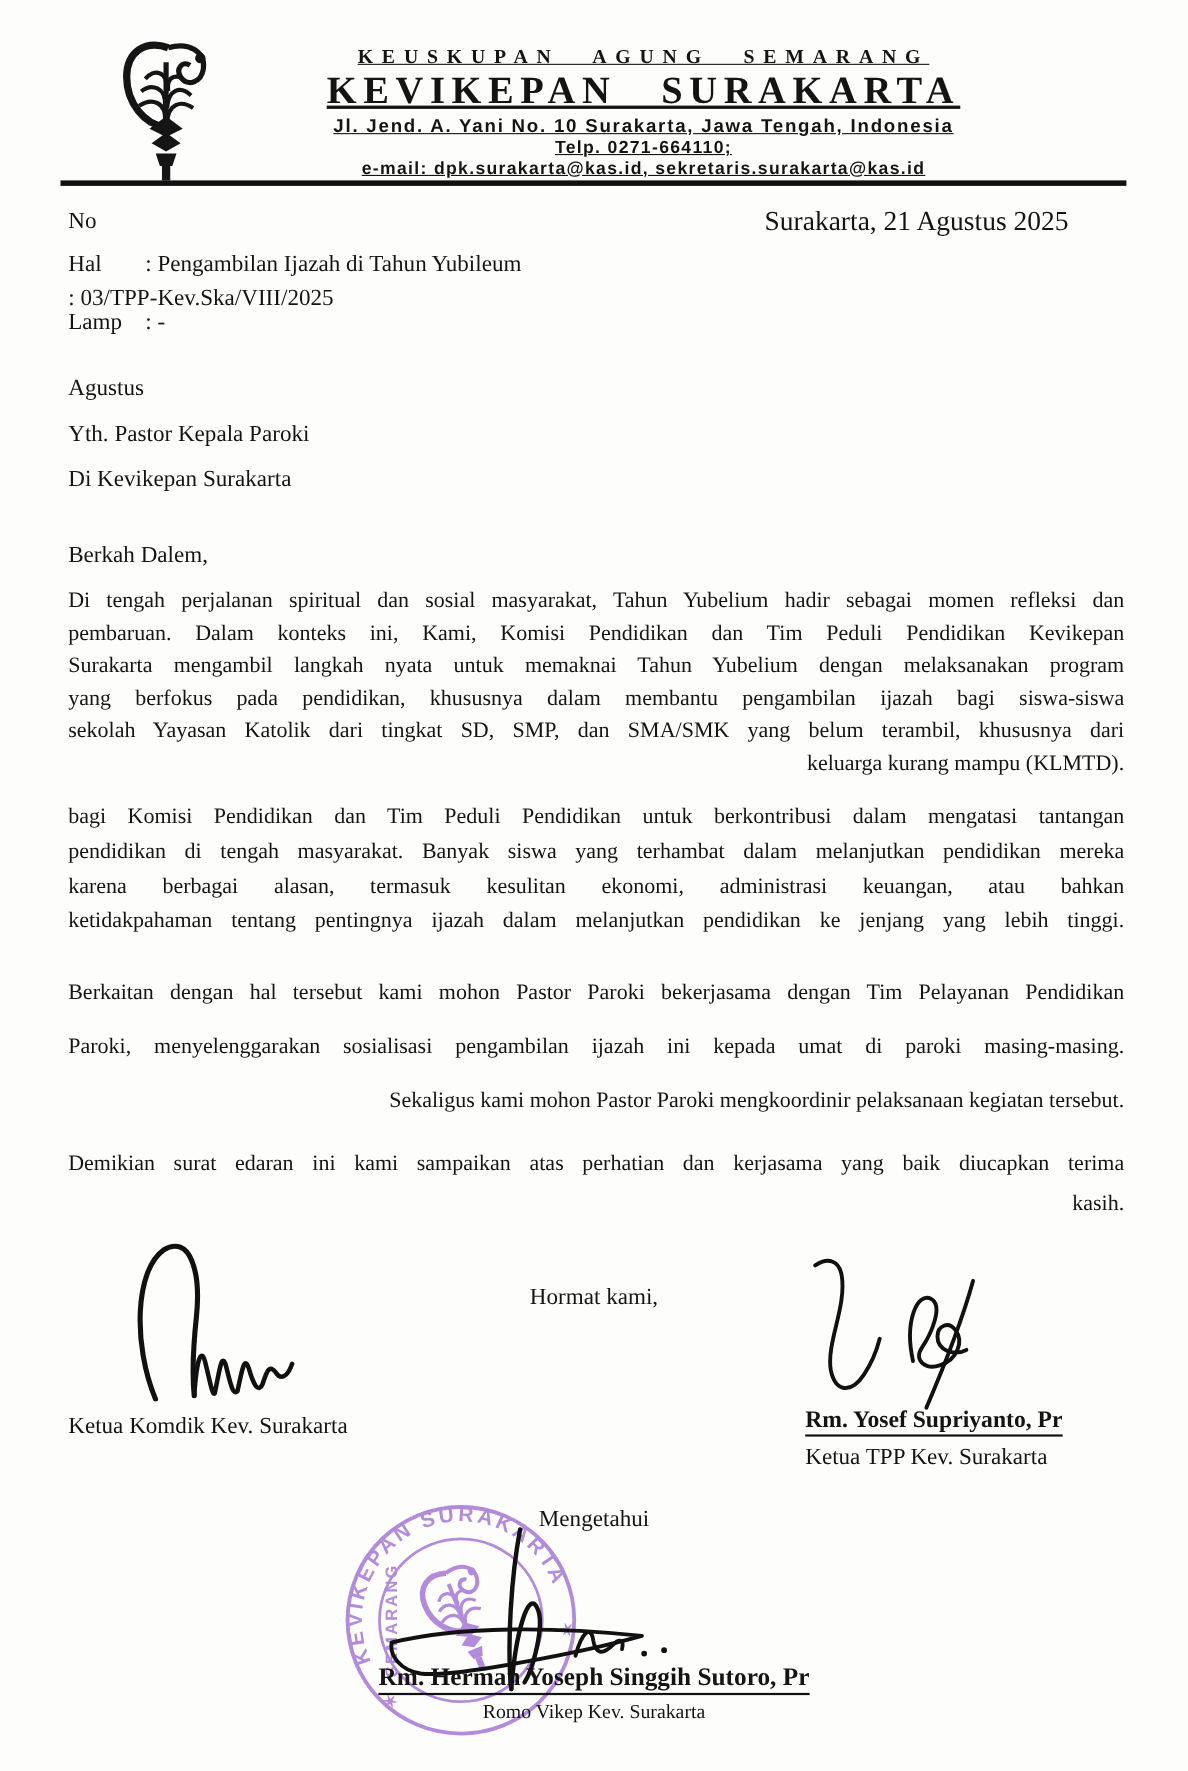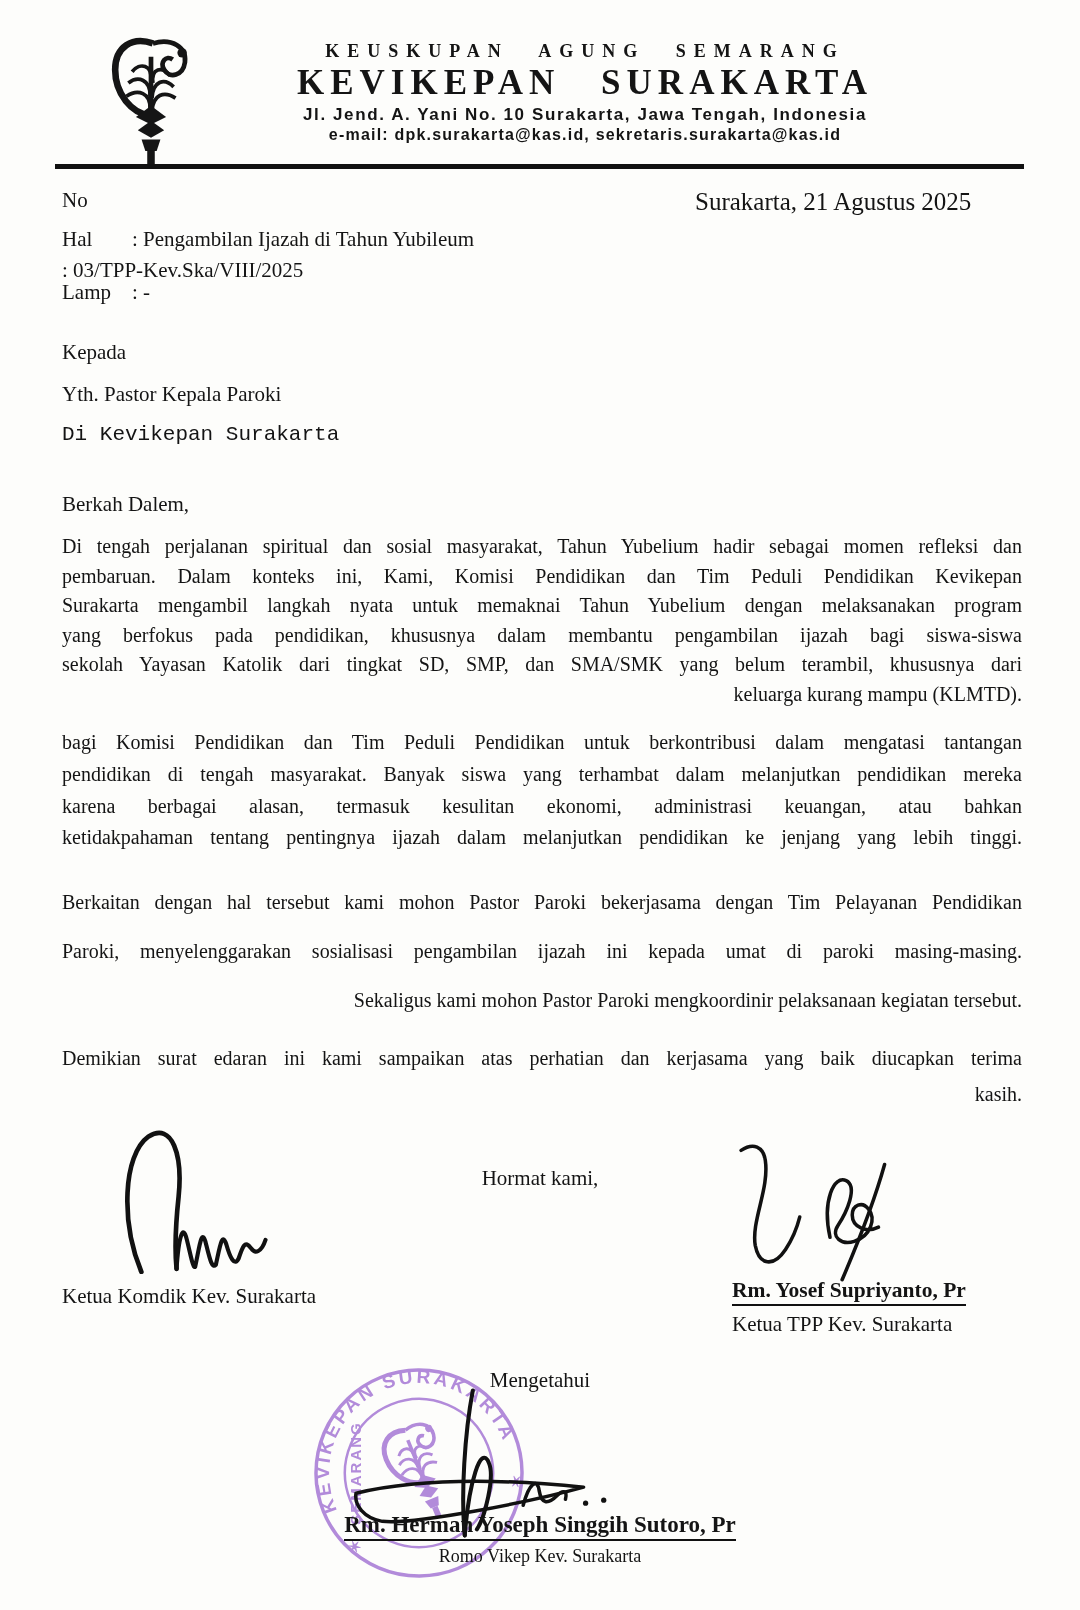--- a/index.html
+++ b/index.html
@@ -4,21 +4,21 @@
 <style>
   html,body{margin:0;padding:0;background:#e8e8e8;}
   .page{
     position:relative;width:1080px;height:1610px;margin:0 auto;
     background:#fdfdfb;color:#141414;overflow:hidden;
     font-family:"Liberation Serif", serif;
   }
   .abs{position:absolute;}
 
   
-  .lh-text{left:145px;top:42px;width:880px;text-align:center;line-height:1.1;}
+  .lh-text{left:145px;top:42px;width:880px;text-align:center;line-height:1.1;text-decoration:underline;}
   .lh-l1{font-family:"Liberation Serif",serif;font-weight:bold;font-size:18px;letter-spacing:8px;word-spacing:18px;}
   .lh-l2{font-family:"Liberation Serif",serif;font-weight:bold;font-size:35px;letter-spacing:6px;word-spacing:26px;margin-top:2px;}
   .lh-l3{font-family:"Liberation Sans",sans-serif;font-weight:bold;font-size:17px;letter-spacing:1.6px;margin-top:4px;}
   .lh-l4{font-family:"Liberation Sans",sans-serif;font-weight:bold;font-size:16px;letter-spacing:1.2px;margin-top:1px;}
   .lh-l5{font-family:"Liberation Sans",sans-serif;font-weight:bold;font-size:16px;letter-spacing:1.2px;margin-top:1px;}
   .rule{left:55px;top:164px;width:969px;height:5px;background:#111;}
   .logo{left:103px;top:34px;width:96px;height:132px;color:#151515;}
 
   
   .meta-row{left:62px;width:640px;font-size:21px;display:flex;}
@@ -72,41 +72,42 @@
 
 <div class="page">
 
   <svg class="abs logo" viewBox="0 0 100 140">
     <use href="#emblem"></use>
   </svg>
   <div class="abs lh-text">
     <div class="lh-l1">KEUSKUPAN AGUNG SEMARANG</div>
     <div class="lh-l2">KEVIKEPAN SURAKARTA</div>
     <div class="lh-l3">Jl. Jend. A. Yani No. 10 Surakarta, Jawa Tengah, Indonesia</div>
+    <div class="lh-l4">Telp. 0271-664110;</div>
     <div class="lh-l5">e-mail: dpk.surakarta@kas.id, sekretaris.surakarta@kas.id</div>
   </div>
   <div class="abs rule"></div>
 
   <div class="abs meta-row" style="top:188px;flex-direction:column;">
     <span class="lbl">No</span>
     <span>: 03/TPP-Kev.Ska/VIII/2025</span>
   </div>
   <div class="abs date">Surakarta, 21 Agustus 2025</div>
   <div class="abs meta-row" style="top:227px;">
     <span class="lbl">Hal</span>
     <span>: Pengambilan Ijazah di Tahun Yubileum</span>
   </div>
   <div class="abs meta-row" style="top:280px;">
     <span class="lbl">Lamp</span>
     <span>: -</span>
   </div>
 
-  <div class="abs line21" style="left:62px;top:340px;">Kepada</div>
+  <div class="abs line21" style="left:62px;top:340px;">Agustus</div>
   <div class="abs line21" style="left:62px;top:382px;">Yth. Pastor Kepala Paroki</div>
-  <div class="abs line21" style="left:62px;top:423px;font-family:Liberation Mono, monospace;">Di Kevikepan Surakarta</div>
+  <div class="abs line21" style="left:62px;top:423px;">Di Kevikepan Surakarta</div>
 
   <div class="abs line21" style="left:62px;top:492px;">Berkah Dalem,</div>
 
   <div class="abs body-block p1" style="top:532px;">
     <div class="ln j">Di tengah perjalanan spiritual dan sosial masyarakat, Tahun Yubelium hadir sebagai momen refleksi dan</div>
     <div class="ln j">pembaruan. Dalam konteks ini, Kami, Komisi Pendidikan dan Tim Peduli Pendidikan Kevikepan</div>
     <div class="ln j">Surakarta mengambil langkah nyata untuk memaknai Tahun Yubelium dengan melaksanakan program</div>
     <div class="ln j">yang berfokus pada pendidikan, khususnya dalam membantu pengambilan ijazah bagi siswa-siswa</div>
     <div class="ln j">sekolah Yayasan Katolik dari tingkat SD, SMP, dan SMA/SMK yang belum terambil, khususnya dari</div>
     <div class="ln">keluarga kurang mampu (KLMTD).</div>

